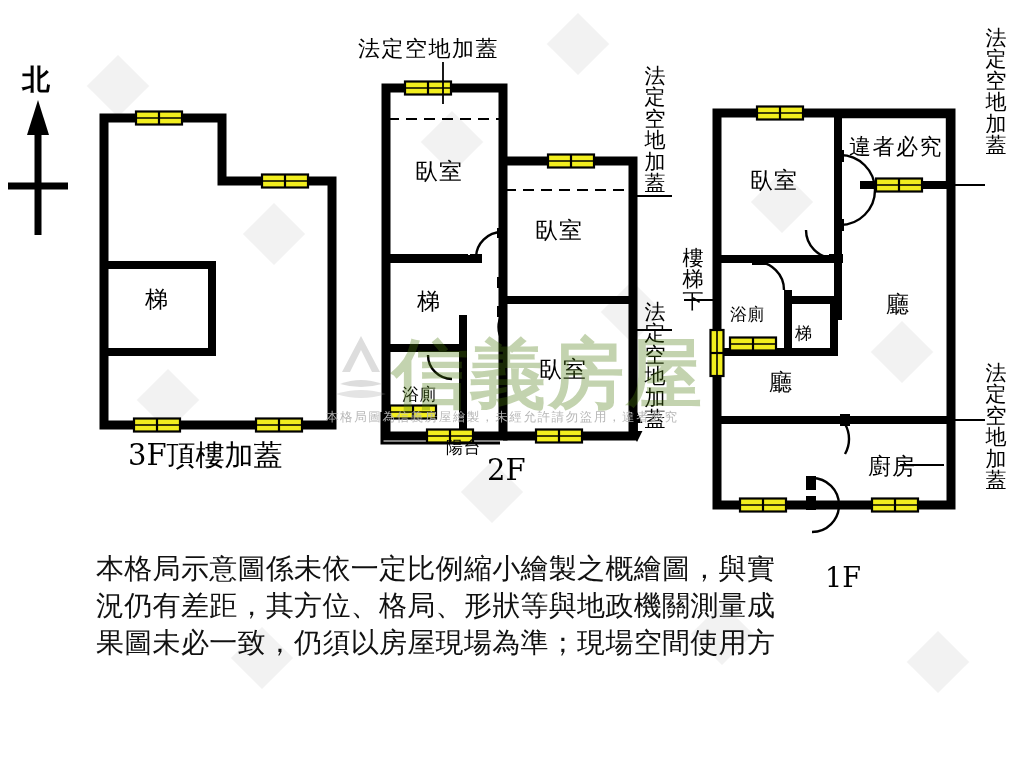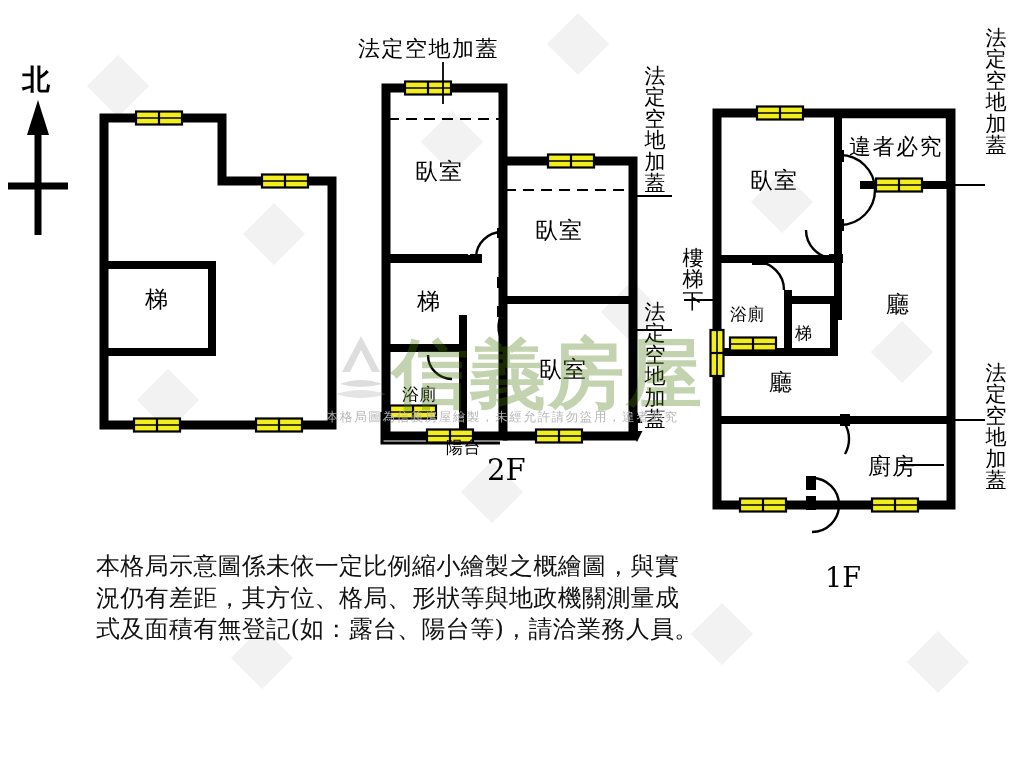--- a/index.html
+++ b/index.html
@@ -52,21 +52,21 @@
   .callout-v   { font-size: 21px; letter-spacing: 0px; }
   .floor-tag   { font-size: 29px; letter-spacing: 0px; }
   .floor-tag-b { font-size: 27px; letter-spacing: 0px; margin-top: 40px; }
   .north-char  { font-size: 28px; font-weight: 600; }
 
   #disclaimer {
     position: absolute;
     left: 96px;
     top: 551px;
     width: 700px;
-    font-size: 24px;
+    font-size: 28px;
     line-height: 1.32;
     letter-spacing: 0.3px;
     color: #111;
     font-family: "DejaVu Serif", "Liberation Serif", serif;
   }
   #disclaimer p { margin: 0; }
 
   
   #watermark {
     position: absolute;
@@ -275,20 +275,21 @@
     <g>
       <line x1="38" y1="235" x2="38" y2="122" stroke="#000" stroke-width="7"></line>
       <path d="M 38,100 L 27,135 L 49,135 Z" fill="#000"></path>
       <line x1="8" y1="186" x2="68" y2="186" stroke="#000" stroke-width="7"></line>
     </g>
   </svg>
 
   <div class="lbl north-char" style="left:22px; top:66px;">北</div>
 
   <div class="lbl room-name" style="left:145px; top:288px;">梯</div>
+  <div class="lbl floor-tag" style="left:128px; top:441px;">3F頂樓加蓋</div>
 
   <div class="lbl room-name" style="left:415px; top:160px;">臥室</div>
   <div class="lbl room-name" style="left:535px; top:219px;">臥室</div>
   <div class="lbl room-name" style="left:417px; top:290px;">梯</div>
   <div class="lbl room-name-sm" style="left:402px; top:373px;">浴廁</div>
   <div class="lbl room-name" style="left:539px; top:358px;">臥室</div>
   <div class="lbl room-name-sm" style="left:446px; top:426px;">陽台</div>
   <div class="lbl floor-tag" style="left:487px; top:456px;">2F</div>
 
   <div class="lbl room-name" style="left:750px; top:169px;">臥室</div>
@@ -351,16 +352,16 @@
       <path d="M10 52 Q31 44 52 52 Q31 58 10 52 Z" fill="#9a9a9a"></path>
       <path d="M6 62 Q31 54 56 62 Q31 70 6 62 Z" fill="#9a9a9a" opacity="0.8"></path>
     </svg>
     <div id="wm-text">信義房屋</div>
   </div>
   <div id="wm-fine">本格局圖為信義房屋繪製，未經允許請勿盜用，違者必究</div>
 
   <div id="disclaimer">
     <p>本格局示意圖係未依一定比例縮小繪製之概繪圖，與實</p>
     <p>況仍有差距，其方位、格局、形狀等與地政機關測量成</p>
-    <p>式及面積有無登記(如：露台、陽台等)，請洽業務人員。</p>
+    <p>果圖未必一致，仍須以房屋現場為準；現場空間使用方</p>
   </div>
 
 </div>
 
 </body></html>

